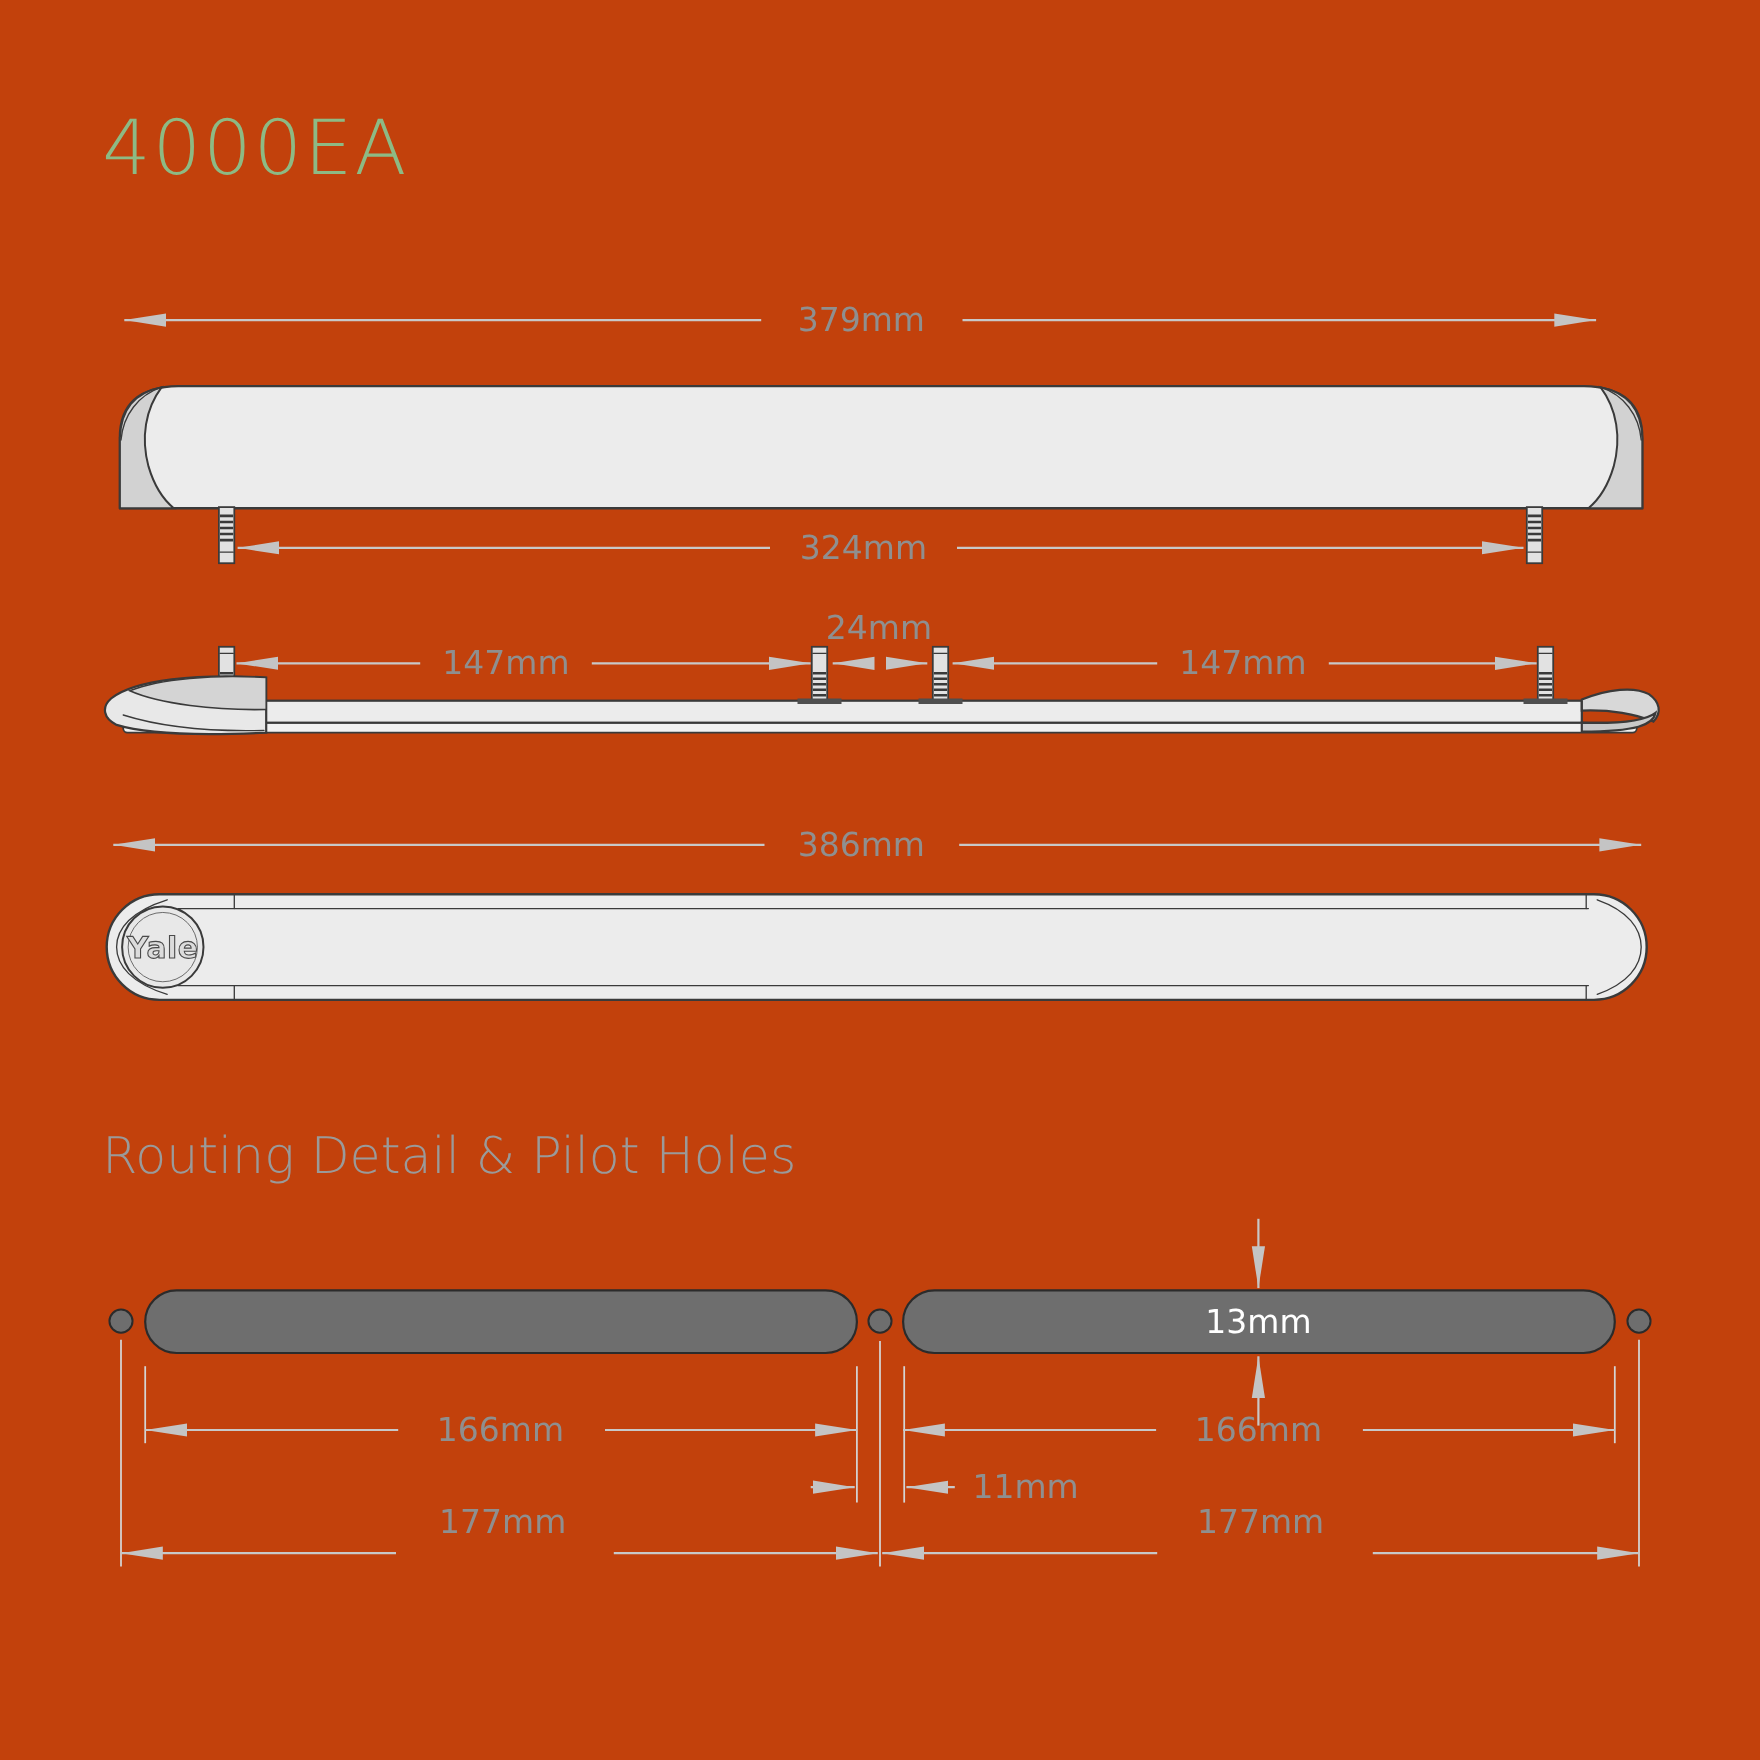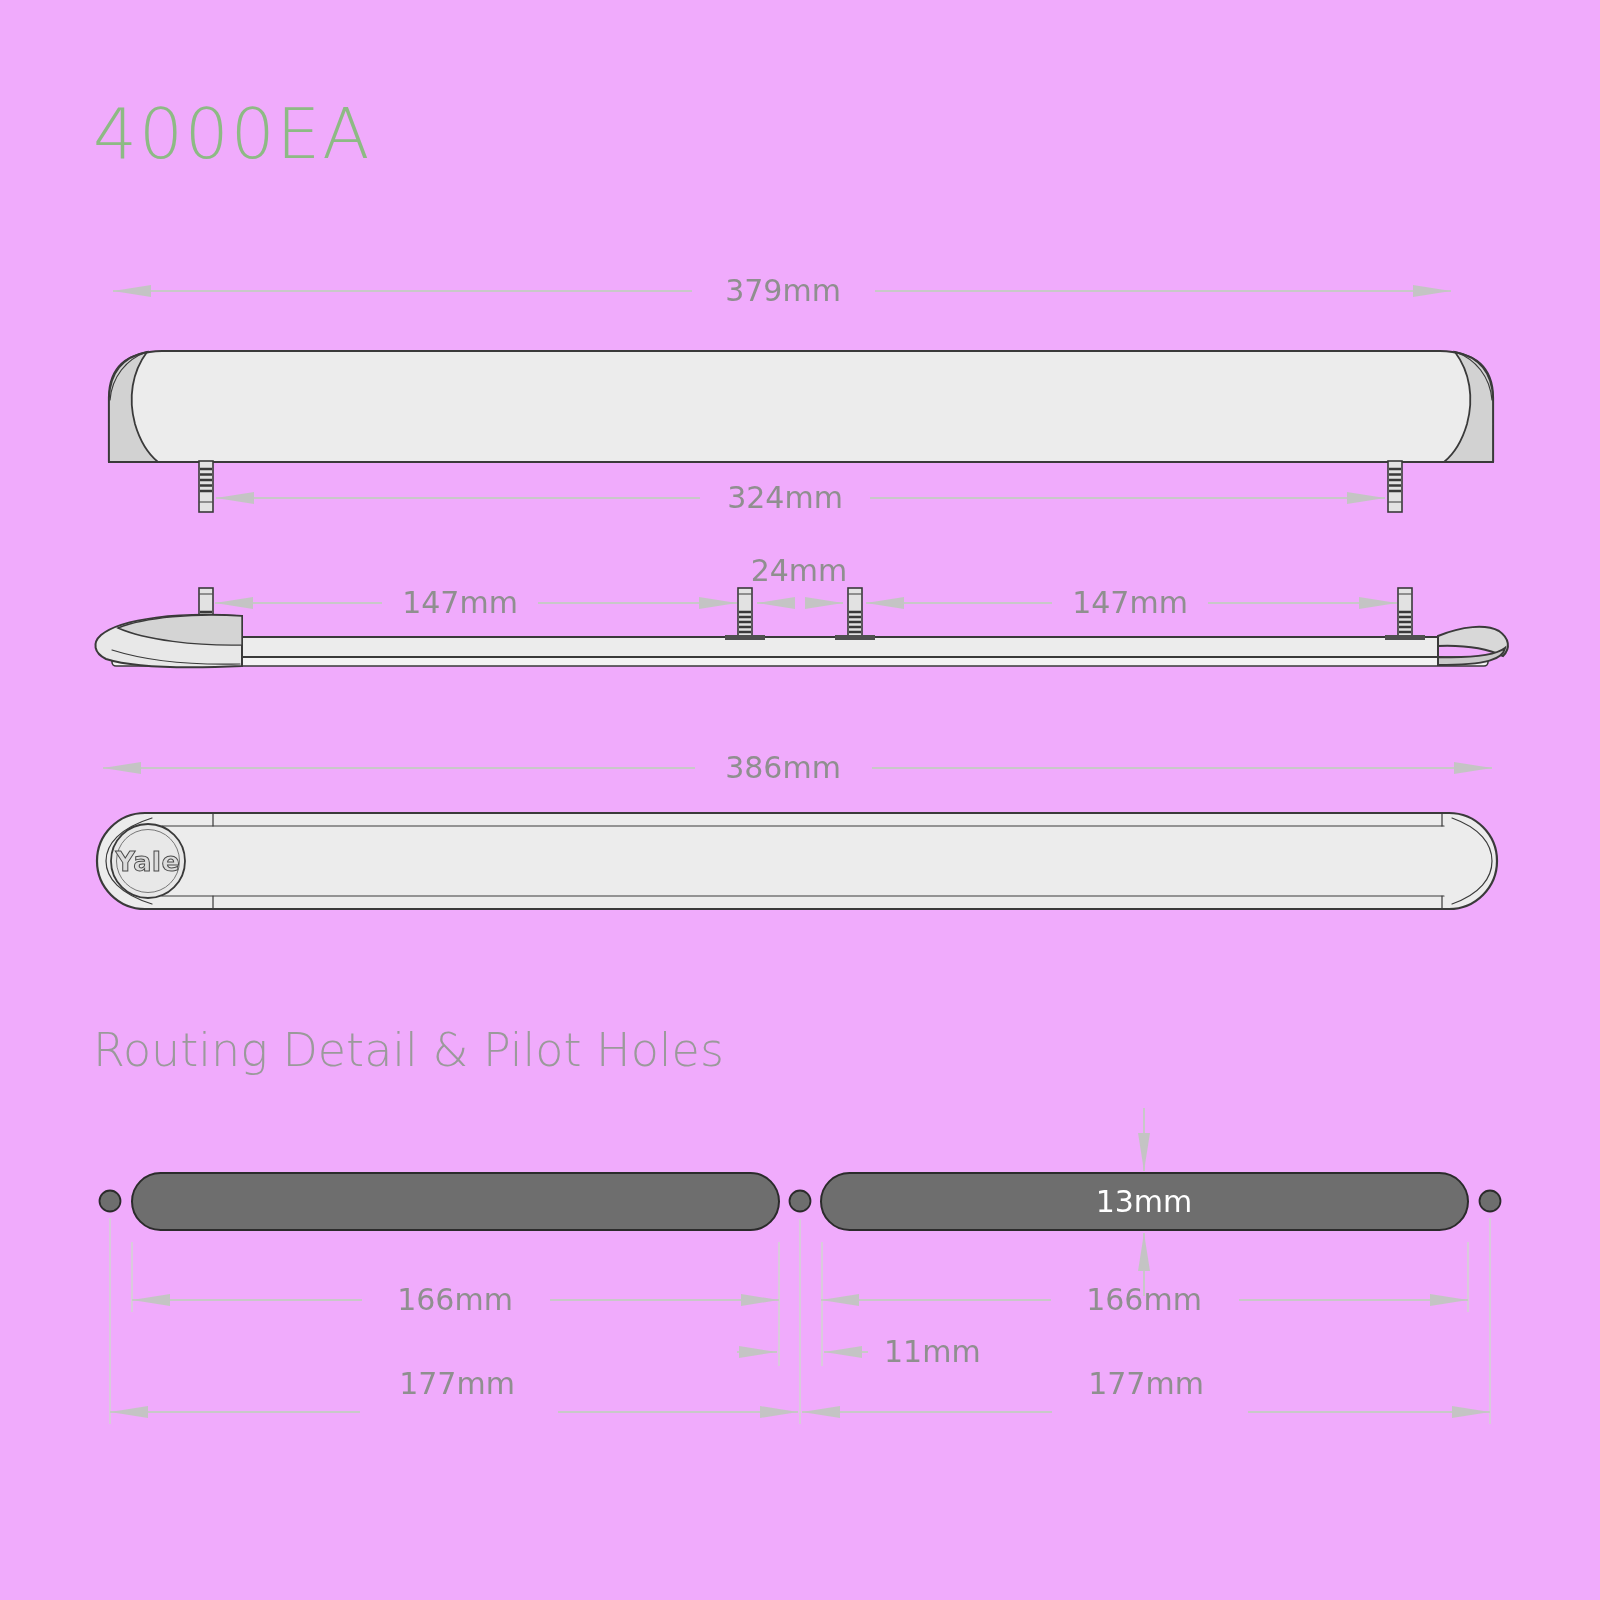--- a/index.html
+++ b/index.html
@@ -1,16 +1,16 @@
 <!DOCTYPE html>
 <html><head>
 <meta charset="utf-8">
 <style>
   html,body{margin:0;padding:0;background:#ffffff;}
-  .canvas{position:relative;width:1600px;height:1600px;background:#f0abfc;overflow:hidden;}
+  .canvas{position:relative;width:1600px;height:1600px;background:#c2410c;overflow:hidden;}
   svg{display:block;}
   text{font-family:"DejaVu Sans","Liberation Sans",sans-serif;}
   .title-text{font-size:69px;letter-spacing:2px;font-weight:300;}
   .heading-text{font-size:46px;fill:#9a9a9a;font-weight:300;}
   .dim-text{font-size:30px;fill:#8f8f8f;text-anchor:middle;}
   .dim-text-start{font-size:30px;fill:#8f8f8f;text-anchor:start;}
   .slot-text{font-size:30px;fill:#ffffff;text-anchor:middle;}
   .logo-text{font-size:27px;font-weight:bold;fill:#dcdcdc;stroke:#4a4a4a;stroke-width:1px;text-anchor:middle;letter-spacing:0.5px;}
   .dimline{stroke:#c8c8c8;stroke-width:2;fill:none;}
   .extline{stroke:#d4d4d4;stroke-width:1.6;fill:none;}

